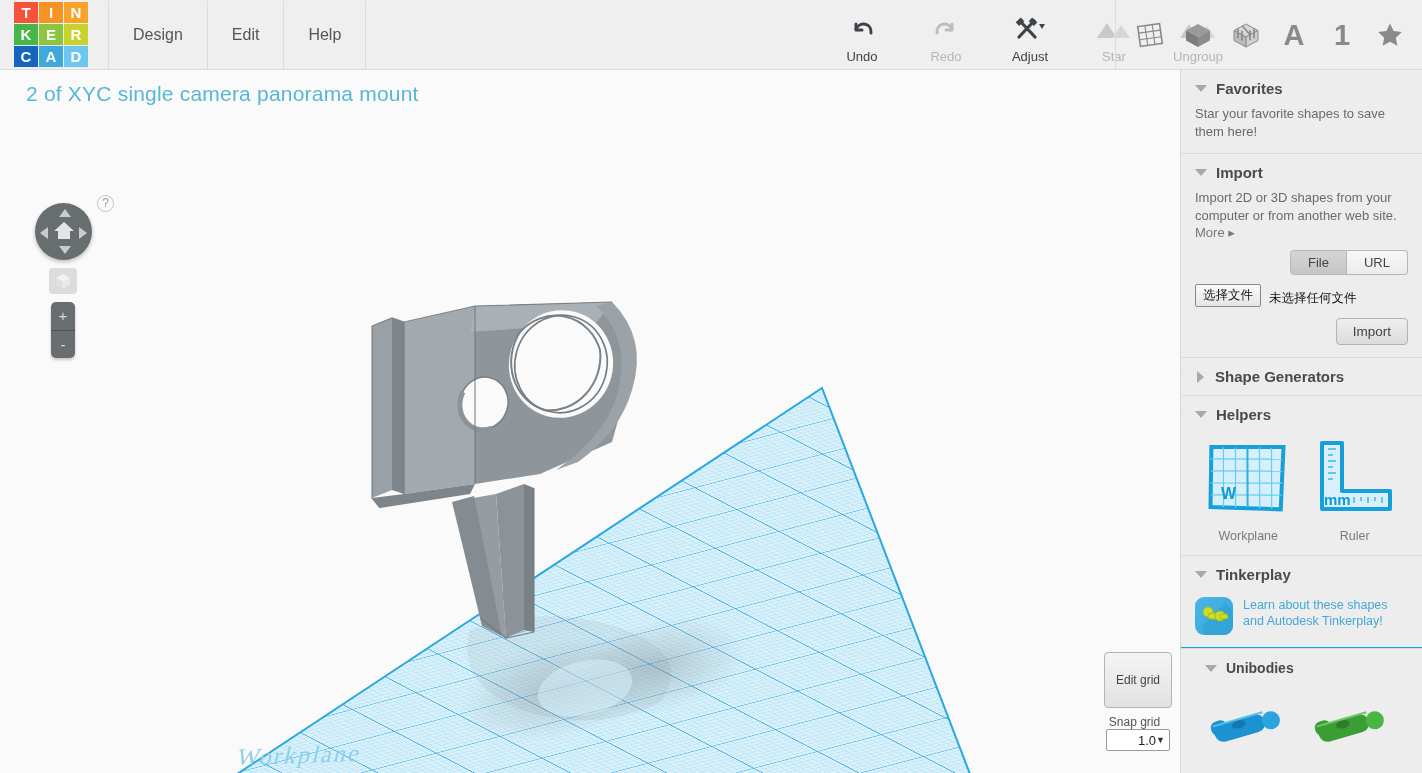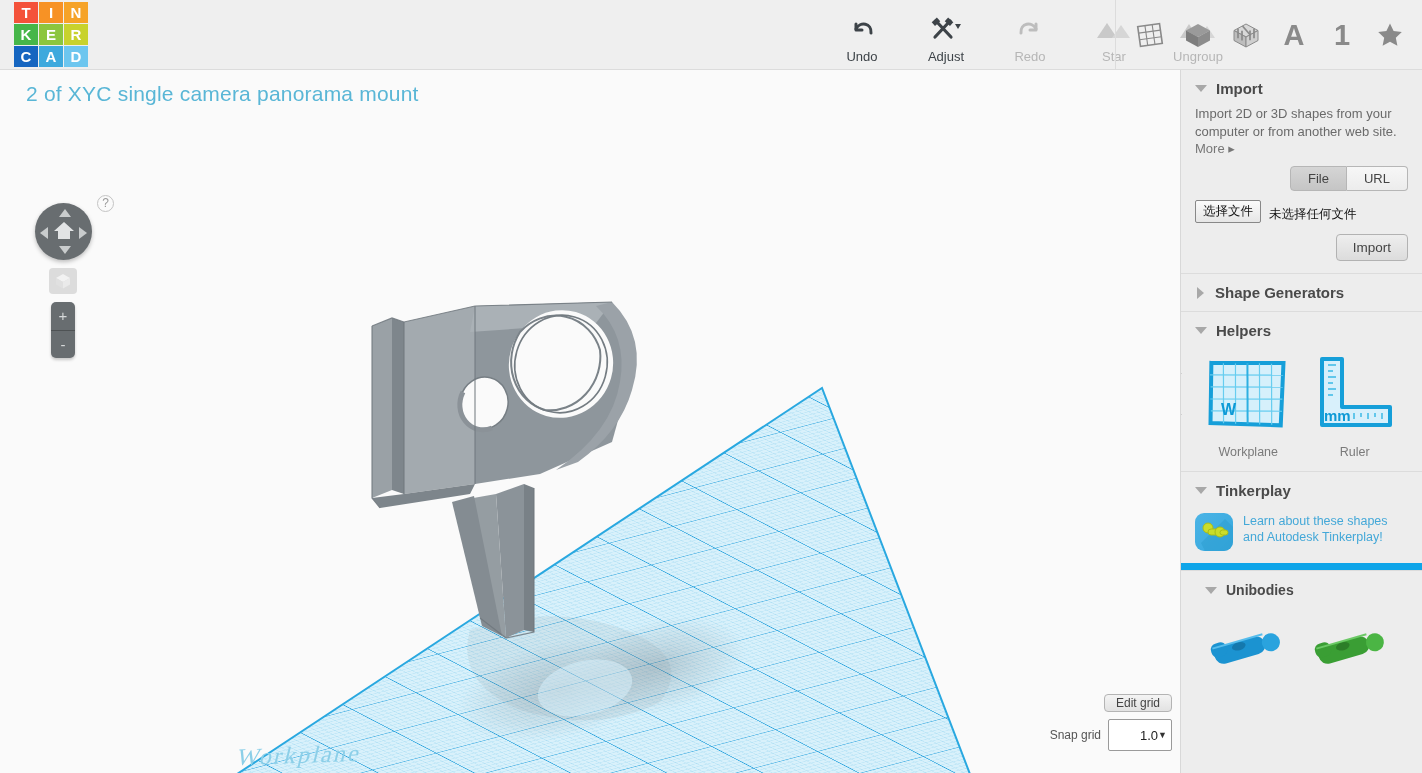--- a/index.html
+++ b/index.html
@@ -102,28 +102,28 @@
   .workplane { position: absolute; left: 0; top: 0; width: 1180px; height: 703px; }
   .wp-label {
     position: absolute; left: 238px; top: 672px;
     font-family: "Liberation Serif", serif; font-size: 24px; color: #8ccfe8;
     transform: skewX(-14deg) skewY(-2.2deg); letter-spacing: 2px;
   }
 
   
   .gridctl { position: absolute; right: 8px; bottom: 22px; text-align: right; }
   .editgrid {
-    display: inline-block; padding: 1px 11px; font-size: 12px; color: #444;
+    display: inline-block; padding: 20px 11px; font-size: 12px; color: #444;
     background: linear-gradient(#f4f4f4,#e2e2e2); border: 1px solid #b4b4b4;
     border-radius: 4px; cursor: pointer; margin-bottom: 7px;
   }
-  .snaprow { display: flex; align-items: center; justify-content: flex-end; }
+  .snaprow { display: flex; align-items: center; justify-content: flex-end; flex-direction: column; }
   .snaplabel { font-size: 12px; color: #555; margin-right: 7px; }
   .snapsel {
-    width: 64px; height: 32px; font-size: 13px; color: #222;
+    width: 64px; height: 22px; font-size: 13px; color: #222;
     background: #fff; border: 1px solid #9a9a9a; border-radius: 2px;
     display: flex; align-items: center; padding: 0 4px; cursor: pointer;
   }
   .snapsel .val { flex: 1; }
   .snapsel .caret { font-size: 9px; color: #333; }
 
   
   .sidebar {
     position: absolute; top: 70px; right: 0; width: 242px; height: 703px;
     background: #ededed; border-left: 1px solid #d8d8d8;
@@ -195,56 +195,61 @@
         <span style="background: rgb(247, 146, 37);">I</span>
         <span style="background: rgb(246, 163, 40);">N</span>
         <span style="background: rgb(70, 182, 73);">K</span>
         <span style="background: rgb(140, 198, 62);">E</span>
         <span style="background: rgb(200, 210, 45);">R</span>
         <span style="background: rgb(21, 101, 192);">C</span>
         <span style="background: rgb(62, 169, 221);">A</span>
         <span style="background: rgb(109, 198, 239);">D</span>
       </div>
 
+    <div class="menu">
+      <div class="menu-item">Design</div>
+      <div class="menu-item">Edit</div>
+      <div class="menu-item">Help</div>
+    </div>
 
     <div class="tools">
 
       <div class="tool enabled">
         <div class="ticon">
           <svg width="28" height="24" viewBox="0 0 28 24">
             <path d="M8 6 L8 12 L14 12" fill="none" stroke="#3d4348" stroke-width="3" stroke-linecap="round" stroke-linejoin="round"></path>
             <path d="M8 11 C12 3, 24 5, 23 15" fill="none" stroke="#3d4348" stroke-width="3" stroke-linecap="round"></path>
           </svg>
         </div>
         <div class="tlabel">Undo</div>
+      </div>
+
+      <div class="tool disabled">
+        <div class="ticon">
+          <svg width="28" height="24" viewBox="0 0 28 24">
+            <path d="M20 6 L20 12 L14 12" fill="none" stroke="#bdbdbd" stroke-width="3" stroke-linecap="round" stroke-linejoin="round"></path>
+            <path d="M20 11 C16 3, 4 5, 5 15" fill="none" stroke="#bdbdbd" stroke-width="3" stroke-linecap="round"></path>
+          </svg>
+        </div>
+        <div class="tlabel">Redo</div>
       </div>
 
       <div class="tool enabled">
         <div class="ticon">
           <svg width="34" height="26" viewBox="0 0 34 26">
             <g stroke="#3d4348" stroke-width="3.2" stroke-linecap="round">
               <line x1="6" y1="20" x2="21" y2="4"></line>
               <line x1="7" y1="4" x2="22" y2="20"></line>
             </g>
             <rect x="17" y="2" width="7" height="5" fill="#3d4348" transform="rotate(42 20 4)"></rect>
             <rect x="3" y="2" width="7" height="5" fill="#3d4348" transform="rotate(-42 7 4)"></rect>
             <path d="M26 7 L32 7 L29 12 Z" fill="#3d4348"></path>
           </svg>
         </div>
         <div class="tlabel">Adjust</div>
-      </div>
-
-      <div class="tool disabled">
-        <div class="ticon">
-          <svg width="28" height="24" viewBox="0 0 28 24">
-            <path d="M20 6 L20 12 L14 12" fill="none" stroke="#bdbdbd" stroke-width="3" stroke-linecap="round" stroke-linejoin="round"></path>
-            <path d="M20 11 C16 3, 4 5, 5 15" fill="none" stroke="#bdbdbd" stroke-width="3" stroke-linecap="round"></path>
-          </svg>
-        </div>
-        <div class="tlabel">Redo</div>
       </div>
 
       <div class="tool disabled">
         <div class="ticon">
           <svg width="40" height="24" viewBox="0 0 40 24">
             <path d="M3 20 L13 5 L23 20 Z" fill="#c9c9c9"></path>
             <path d="M18 20 L27 7 L36 20 Z" fill="#d6d6d6"></path>
           </svg>
         </div>
         <div class="tlabel">Star</div>
@@ -422,20 +427,27 @@
           <span class="caret">▼</span>
         </div>
       </div>
     </div>
   </div>
 
   <div class="sidebar">
 
     <div class="collapse-handle">❯</div>
 
+    <div class="sb-sec">
+      <div class="sb-head">
+        <span class="tri open"></span>
+        <span class="sb-title">Favorites</span>
+      </div>
+      <div class="sb-body">Star your favorite shapes to save them here!</div>
+    </div>
 
     <div class="sb-sec">
       <div class="sb-head">
         <span class="tri open"></span>
         <span class="sb-title">Import</span>
       </div>
       <div class="sb-body">Import 2D or 3D shapes from your computer or from another web site.</div>
       <div class="more">More ▸</div>
       <div class="seg">
         <div class="on">File</div>
@@ -508,21 +520,21 @@
       </div>
     </div>
 
     <div style="padding: 10px 14px 0 14px;">
       <div class="sb-head">
         <span class="tri open"></span>
         <span class="sb-title">Tinkerplay</span>
       </div>
     </div>
 
-    <div style="padding: 8px 14px 8px 14px; border-bottom:7px solid #0ea5e9;">
+    <div style="padding: 8px 14px 8px 14px; border-bottom:1px solid #0ea5e9;">
       <div class="tpbox">
         <div class="tpicon">
           <svg width="38" height="38" viewBox="0 0 38 38">
             <path d="M6 30 L30 6 L38 14 L38 38 L10 38 Z" fill="#2e9ed2" opacity="0.55"></path>
             <g fill="#cadd2a" stroke="#a9bd18" stroke-width="1">
               <circle cx="13" cy="15" r="5"></circle>
               <rect x="13" y="16" width="12" height="6" rx="3"></rect>
               <circle cx="25" cy="19" r="5"></circle>
               <rect x="25" y="17" width="8" height="5" rx="2.5"></rect>
             </g>

